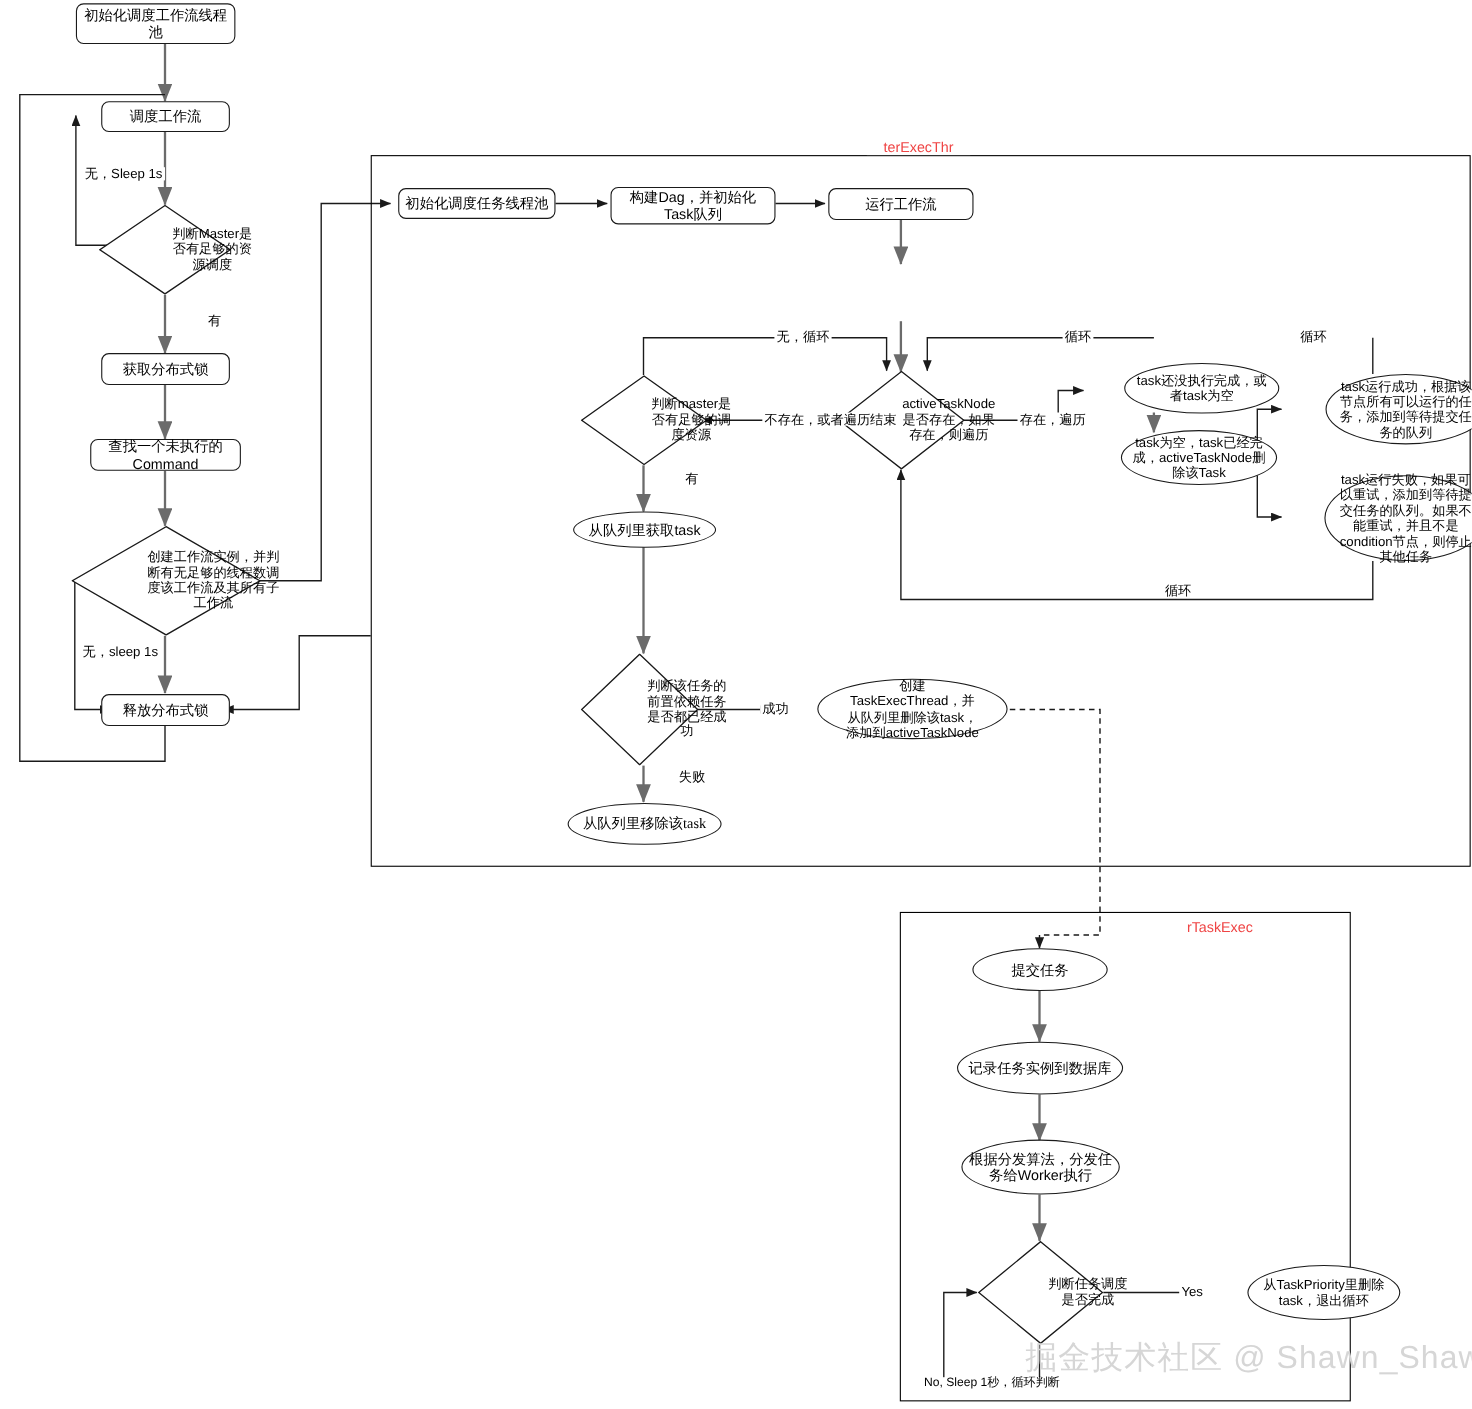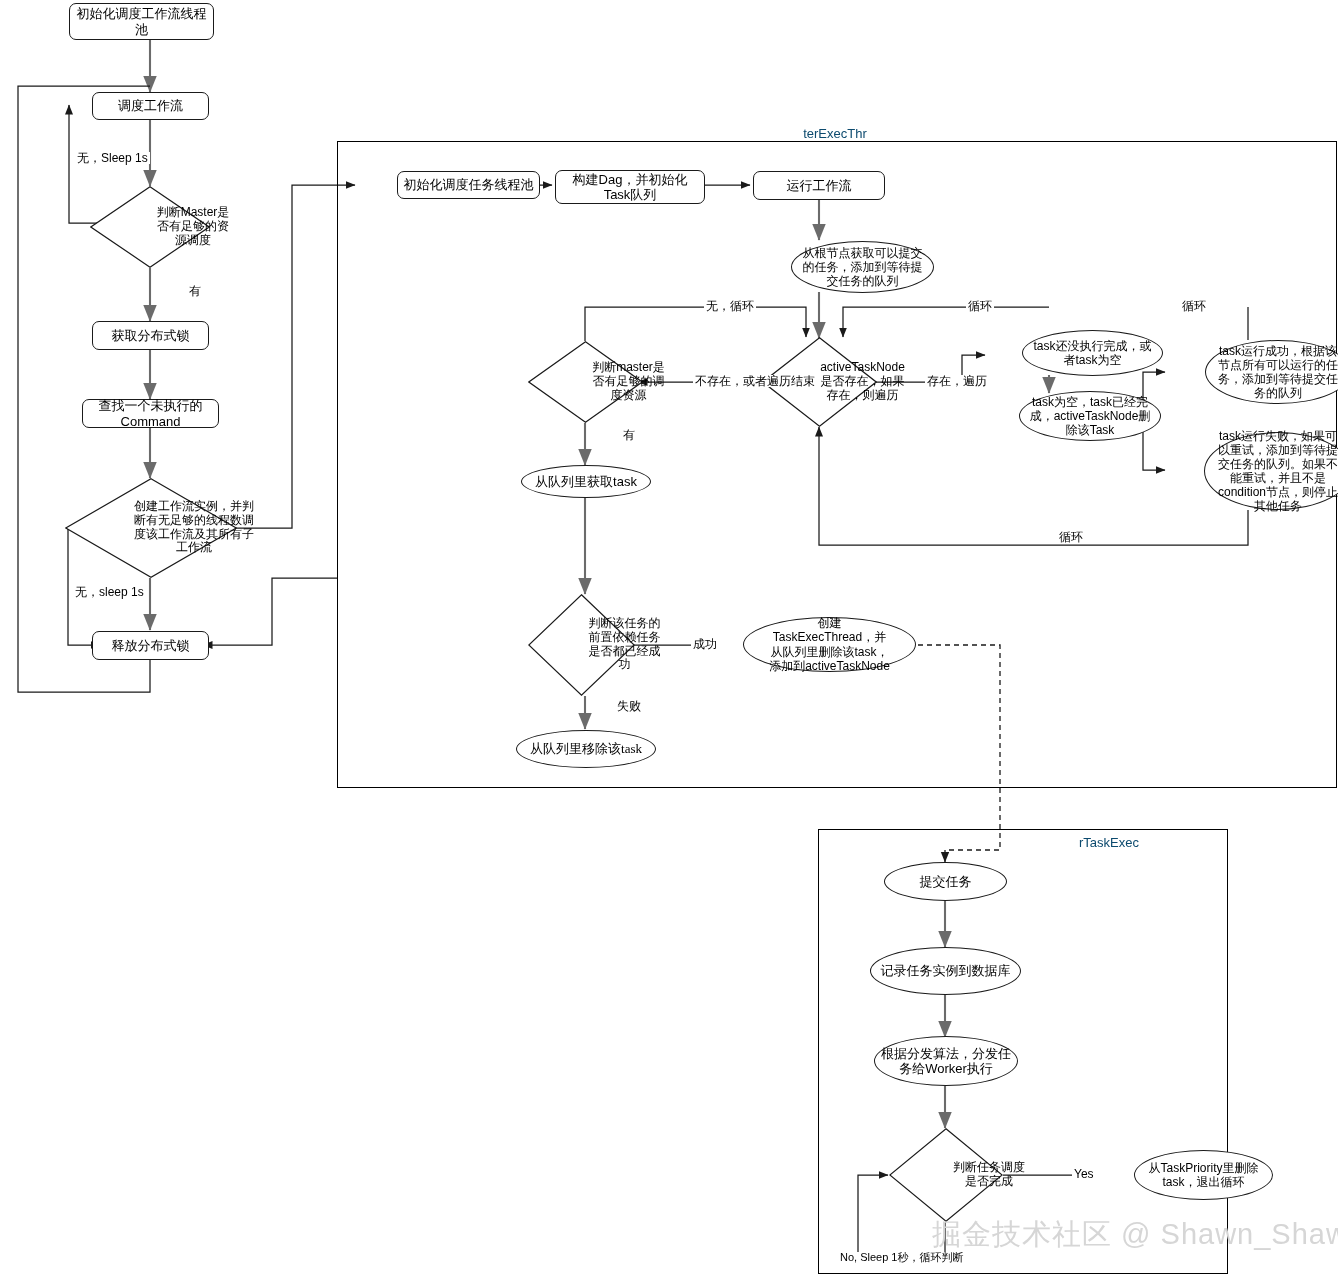--- a/index.html
+++ b/index.html
@@ -65,21 +65,21 @@
     white-space: pre-line;
   }
   .container-box {
     position: absolute;
     box-sizing: border-box;
     border: 1.4px solid #000000;
     background: transparent;
   }
   .container-title {
     position: absolute;
-    color: #0c4a6e;
+    color: #ef4444;
     background: #ffffff;
     padding: 0 3px;
     white-space: nowrap;
     overflow: hidden;
   }
   .edge-label {
     position: absolute;
     color: #000000;
     background: #ffffff;
     padding: 0 2px;
@@ -236,30 +236,27 @@
 度该工作流及其所有子
 工作流</div>
   </div>
 
   <div class="node rect fs13" style="left:92px; top:631px; width:117px; height:29px;">释放分布式锁</div>
 
   <div class="edge-label fs12" style="left:32px; top:152px;">无，Sleep 1s</div>
   <div class="edge-label fs12" style="left:144px; top:285px;">有</div>
   <div class="edge-label fs12" style="left:30px; top:586px;">无，sleep 1s</div>
 
-  <div class="node rect fs13" style="left:362px; top:171px; width:143px; height:28px;margin-left:35px;">初始化调度任务线程池</div>
+  <div class="node rect fs13" style="left:362px; top:171px; width:143px; height:28px;">初始化调度任务线程池</div>
 
   <div class="node rect fs13" style="left:555px; top:170px; width:150px; height:34px;">构建Dag，并初始化
 Task队列</div>
 
   <div class="node rect fs13" style="left:753px; top:171px; width:132px; height:29px;">运行工作流</div>
 
-  <div class="node ellipse fs12" style="left:748px; top:241px; width:143px; height:52px;">从根节点获取可以提交
-的任务，添加到等待提
-交任务的队列</div>
 
   <div class="diamond-wrap" style="left:528px; top:341px; width:115px; height:82px;">
     <svg class="dshape" viewBox="0 0 115 82" preserveAspectRatio="none">
       <polygon points="57.5,0.8 114.2,41 57.5,81.2 0.8,41" fill="#ffffff" stroke="#1a1a1a" stroke-width="1.2"></polygon>
     </svg>
     <div class="dlabel fs12">判断master是
 否有足够的调
 度资源</div>
   </div>
 

